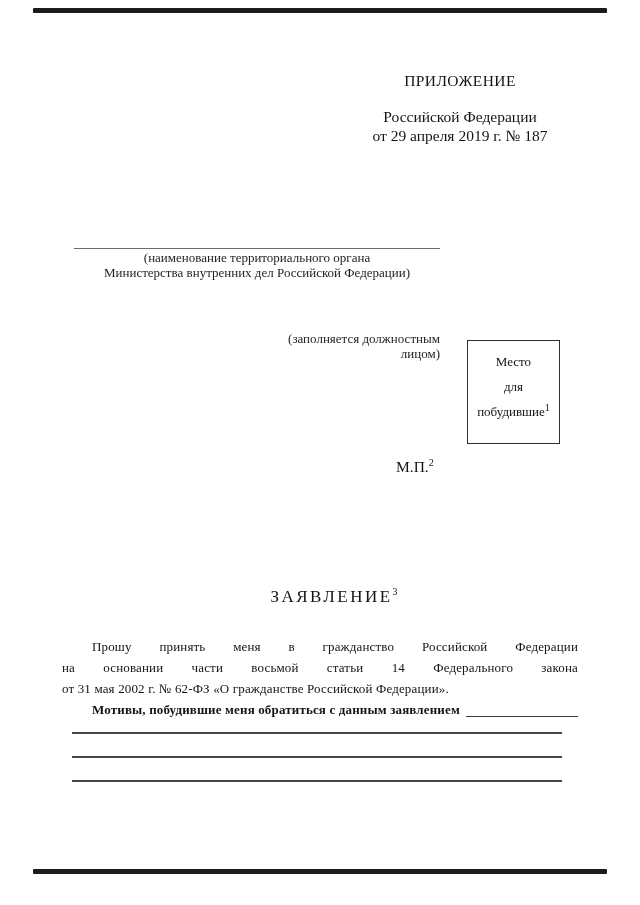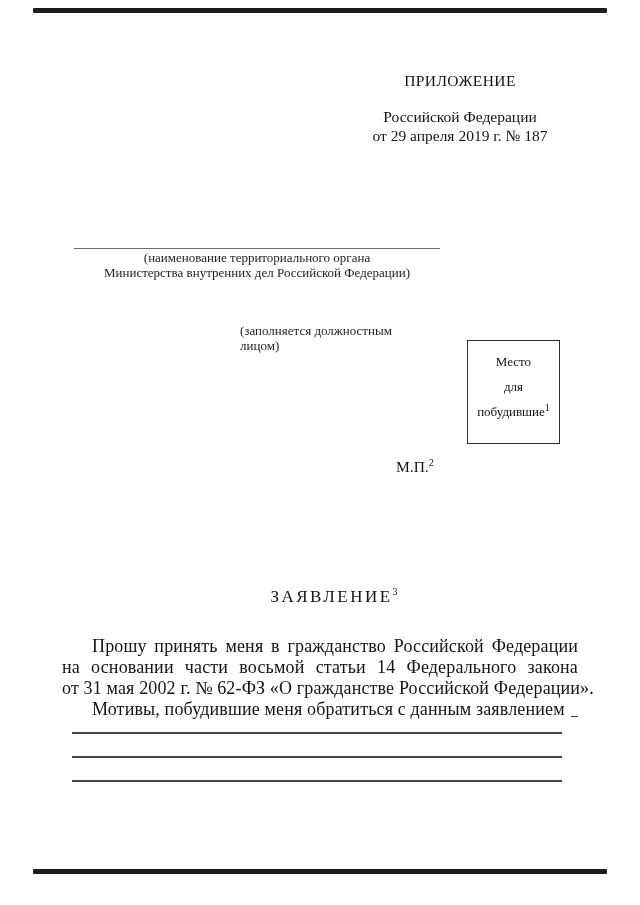--- a/index.html
+++ b/index.html
@@ -63,23 +63,23 @@
   }
   .reg-fill {
     flex: 1;
     margin-left: 10px;
     margin-bottom: 2px;
     border-bottom: 1.3px solid #6b6b6b;
   }
   .reg-caption {
     position: absolute;
     left: 240px;
-    top: 324px;
+    top: 332px;
     width: 200px;
-    text-align: left;
+    text-align: right;
   }
 
   
   .photo-box {
     position: absolute;
     left: 467px;
     top: 340px;
     width: 93px;
     height: 104px;
     border: 1.3px solid #2e2e2e;
@@ -110,32 +110,32 @@
     letter-spacing: 2.5px;
   }
   .doc-title sup { letter-spacing: 0; }
 
   
   .body-text {
     position: absolute;
     left: 62px;
     top: 636px;
     width: 516px;
-    font-size: 18px;
+    font-size: 13px;
     line-height: 21px;
     letter-spacing: 0.15px;
   }
   .b-line { white-space: nowrap; }
   .b-line.justify {
     white-space: normal;
     text-align: justify;
     text-align-last: justify;
   }
   .b-line.indent { text-indent: 30px; }
-  .motives-row { display: flex; }
+  .motives-row { display: flex; font-weight: bold; }
   .motives-row .motives-text { white-space: pre; padding-left: 30px; }
   .fill-line {
     flex: 1;
     margin-left: 6px;
     margin-bottom: 3px;
     border-bottom: 1.4px solid #3c3c3c;
   }
 
   
   .ruled {

